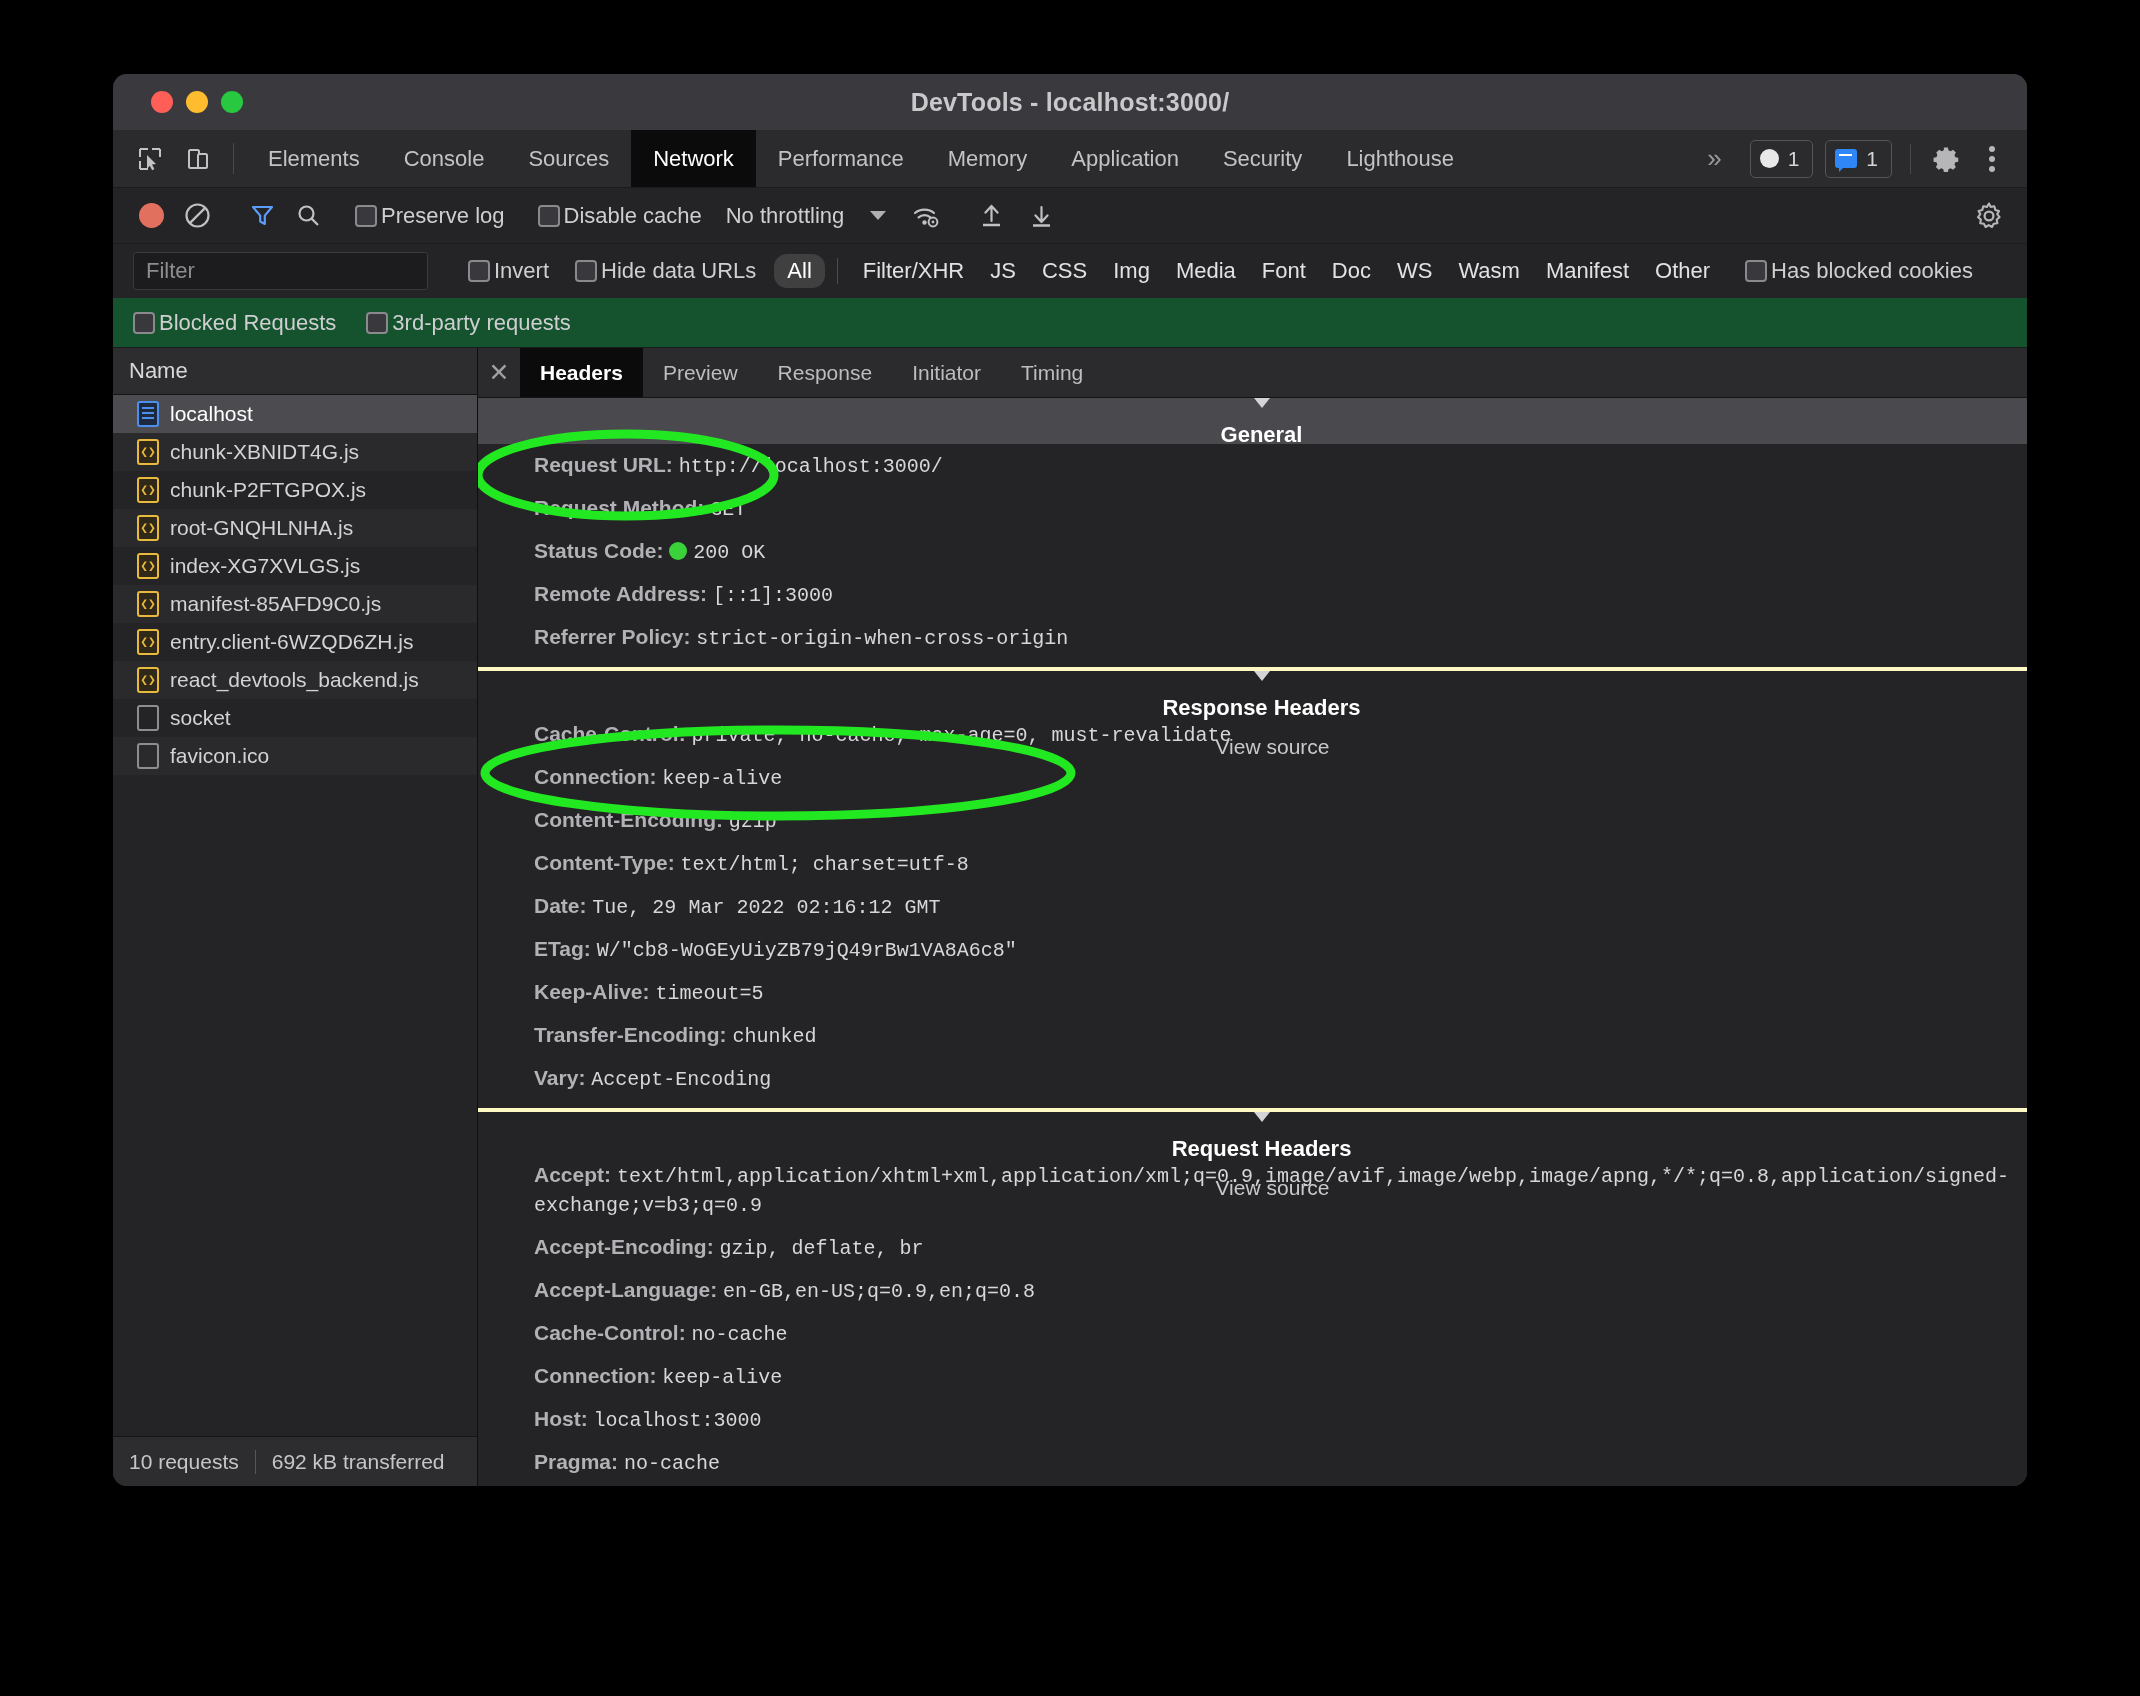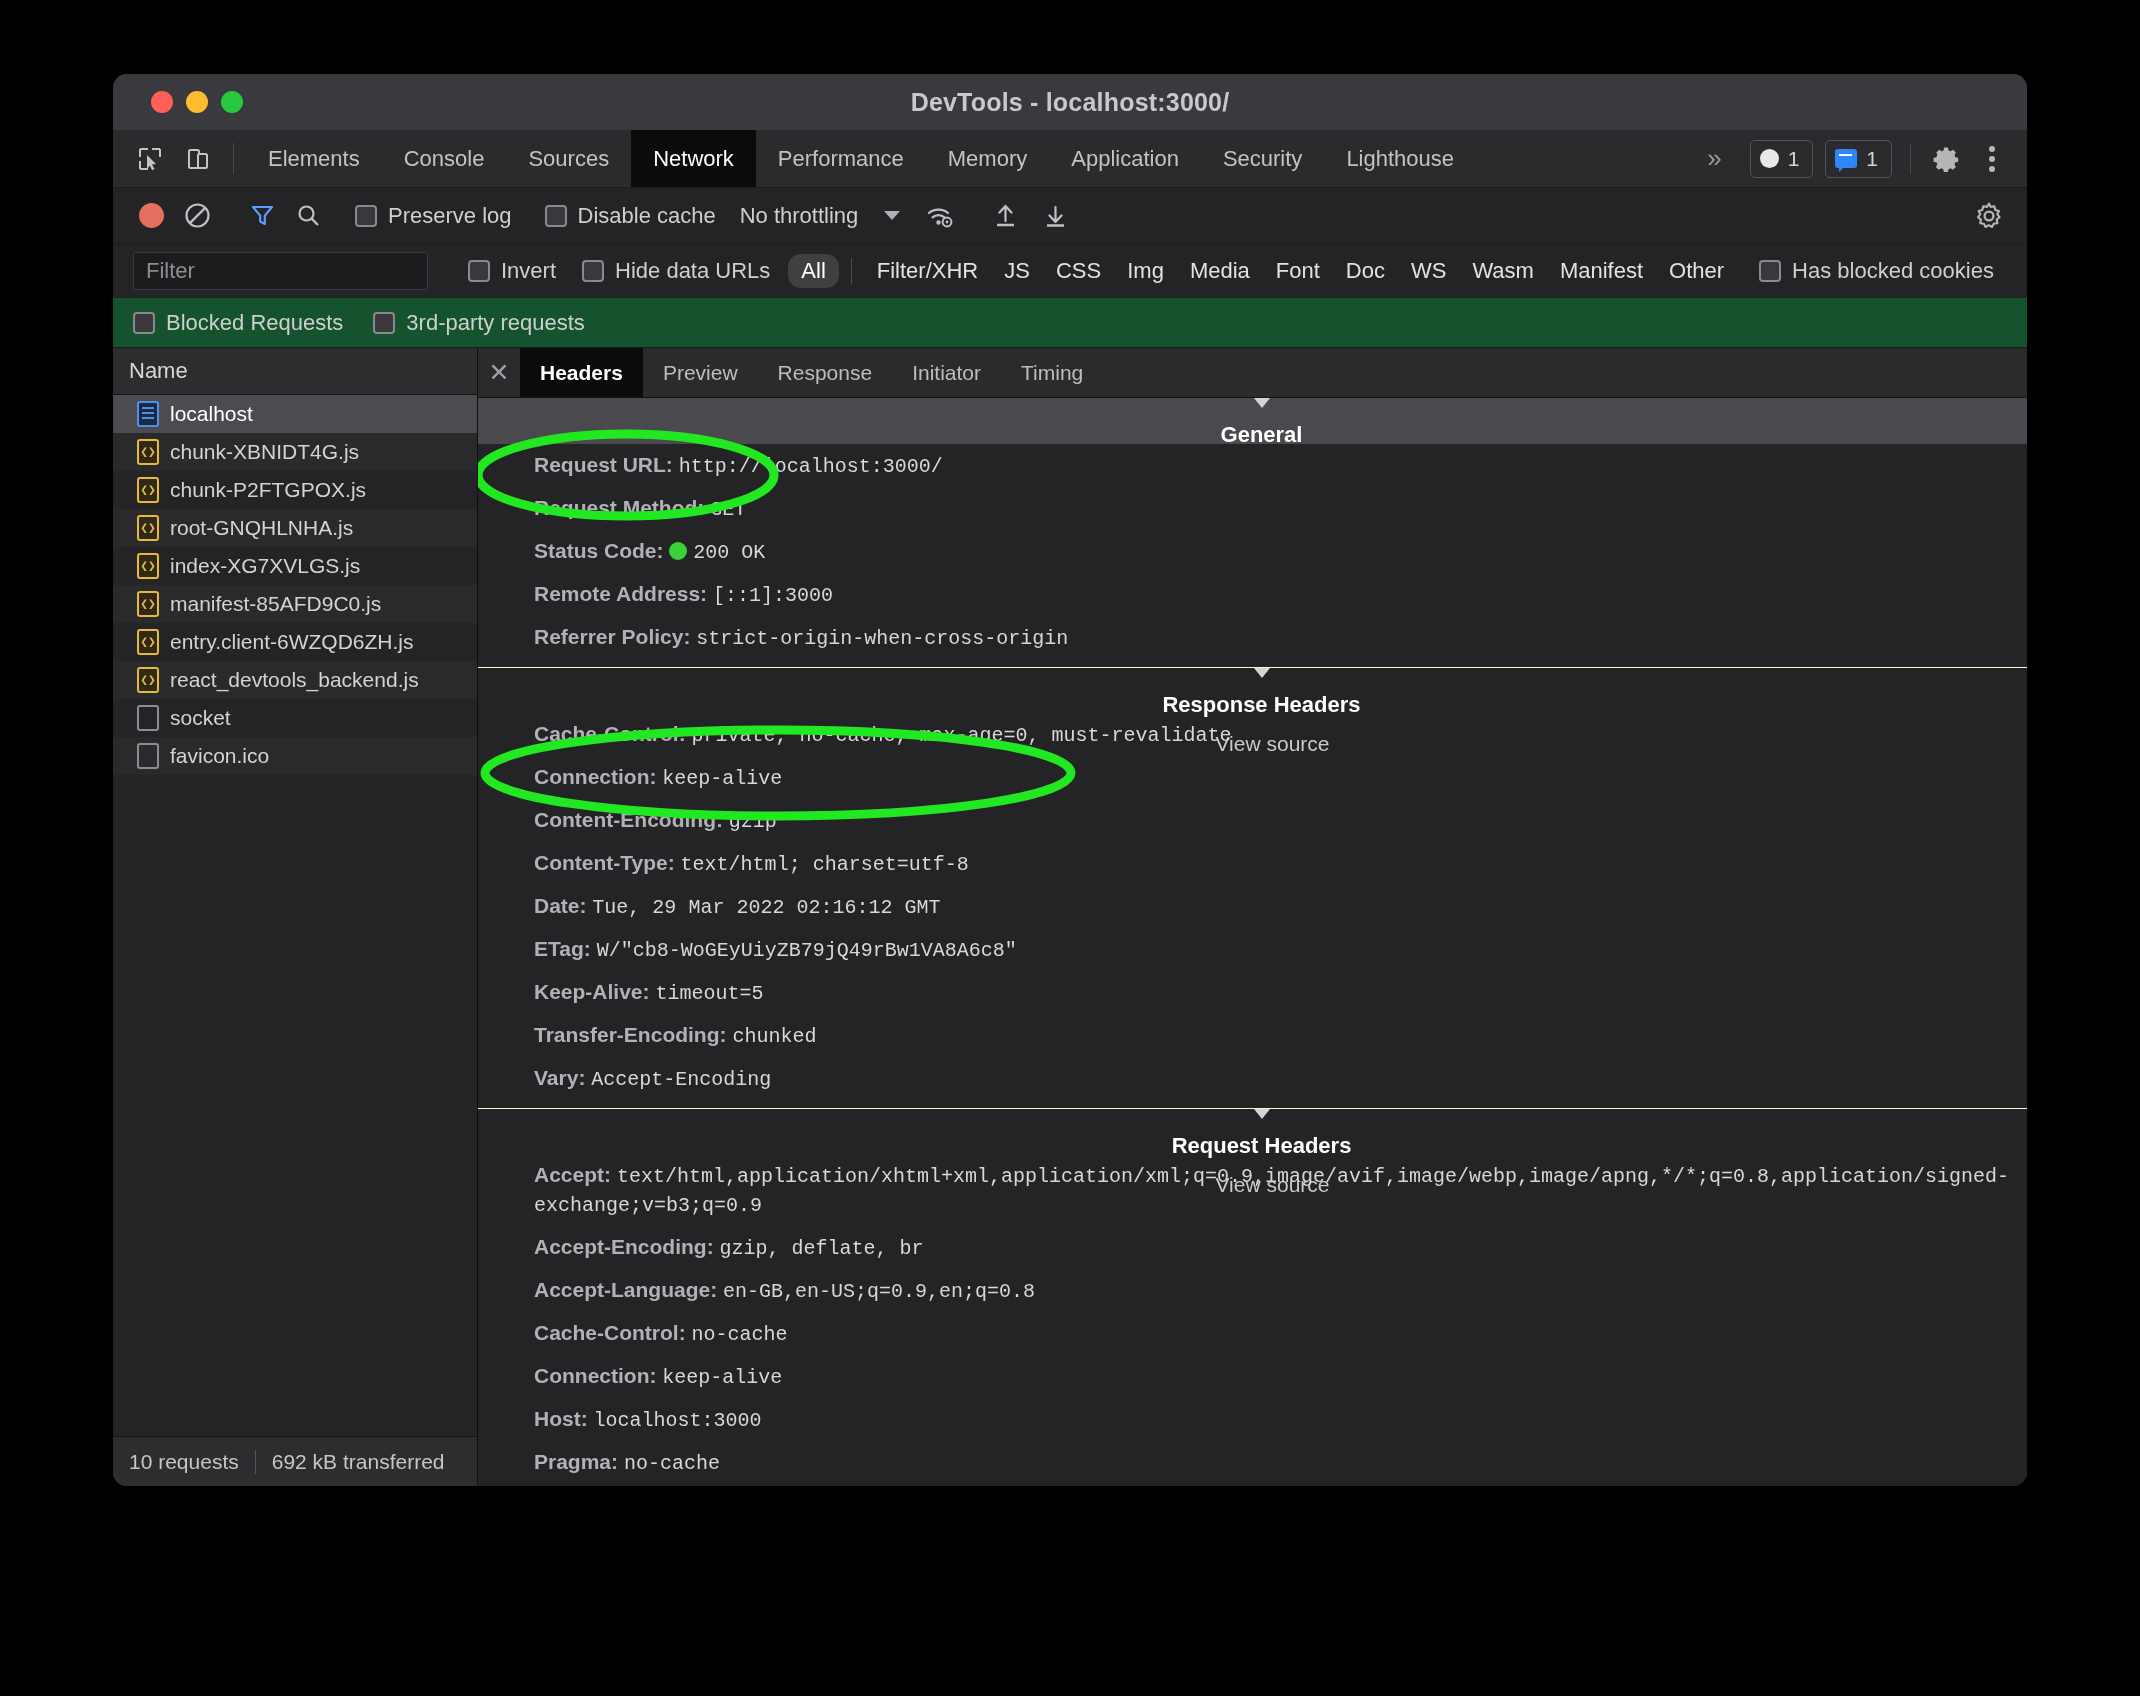--- a/index.html
+++ b/index.html
@@ -76,21 +76,21 @@
   .kebab i { width: 6px; height: 6px; border-radius: 50%; background: #b6b6b9; display: block; }
   
   .nettoolbar {
     height: 56px; background: #242426;
     display: flex; align-items: center; padding: 0 20px;
     border-bottom: 1px solid #1b1b1d;
     flex: 0 0 auto;
   }
   .rec-dot { width: 25px; height: 25px; border-radius: 50%; background: #e2705f; }
   .ico-btn { display: flex; align-items: center; justify-content: center; width: 36px; height: 36px; }
-  .cb-row { display: flex; align-items: center; gap: 11px; }
+  .cb-row { display: flex; align-items: center; gap: 4px; }
   .cbx {
     width: 22px; height: 22px; border: 2px solid #8a8a8e; border-radius: 4px;
     background: #39393d; flex: 0 0 auto;
   }
   .cb-label { font-size: 22px; color: #cfcfd2; white-space: nowrap; }
   .throttle { font-size: 22px; color: #cfcfd2; }
   .tri-down { width: 0; height: 0; border-left: 8px solid transparent; border-right: 8px solid transparent; border-top: 9px solid #b0b0b4; }
   .gear-right { margin-left: auto; }
   
   .filterbar {
@@ -158,21 +158,21 @@
     display: flex; align-items: center; justify-content: center;
     width: 42px; font-size: 25px; color: #a0a0a4;
   }
   .dtab { display: flex; align-items: center; padding: 0 20px; font-size: 21px; color: #bdbdc0; }
   .dtab.active { background: #0b0b0c; color: #ffffff; font-weight: bold; }
   .detail-body { flex: 1 1 auto; overflow: hidden; position: relative; }
   .sec-head {
     background: #4a4a4e; height: 46px; display: flex; align-items: center;
     padding-left: 18px; gap: 14px; flex-direction: column;
   }
-  .sec-head.plain { background: transparent; border-top: 1px solid #fef9c3; }
+  .sec-head.plain { background: transparent; border-top: 4px solid #fef9c3; }
   .caret { width: 0; height: 0; border-left: 8px solid transparent; border-right: 8px solid transparent; border-top: 10px solid #d4d4d7; }
   .sec-title { font-size: 22px; font-weight: bold; color: #ffffff; }
   .viewsrc { font-size: 21px; color: #c9c9cc; margin-left: 22px; }
   .hrow { padding: 7px 0 7px 56px; font-size: 21px; line-height: 1.35; white-space: nowrap; }
   .hk { color: #b2b2b6; font-weight: bold; font-family: "Liberation Sans", sans-serif; }
   .hv { color: #d7d7da; font-family: "Liberation Mono", monospace; font-size: 20px; }
   .hrow.wrap { white-space: normal; }
   .status-dot { display: inline-block; width: 18px; height: 18px; border-radius: 50%; background: #3ad13a; vertical-align: -2px; margin-right: 6px; }
   .annot { position: absolute; pointer-events: none; }
   .annot ellipse { fill: none; stroke: #22e822; stroke-width: 9; }

